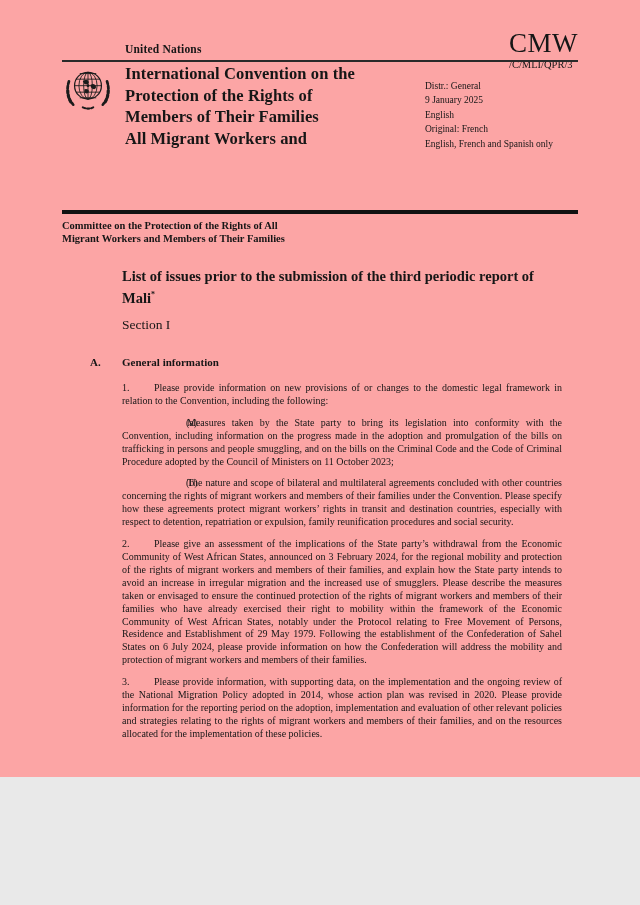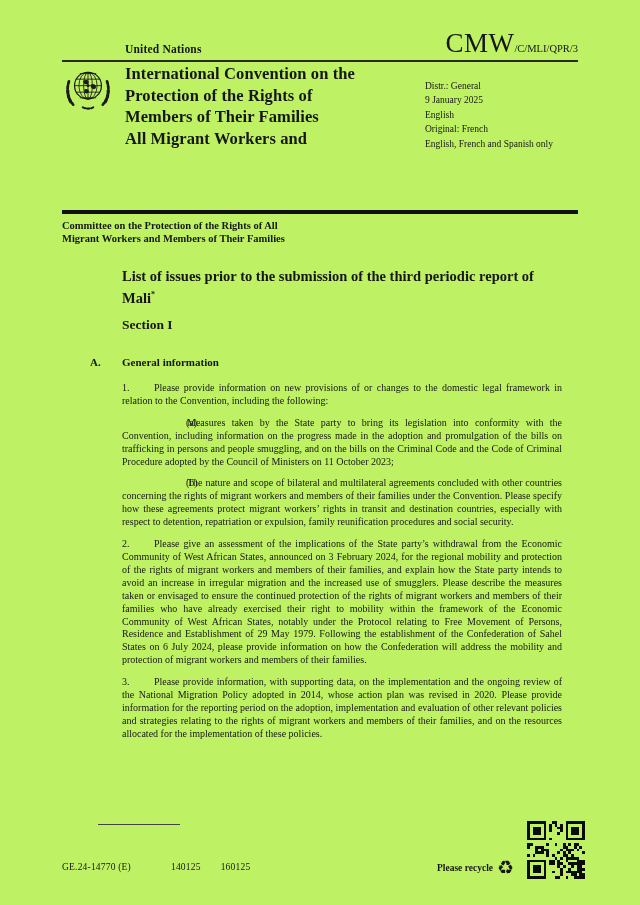--- a/index.html
+++ b/index.html
@@ -1,37 +1,37 @@
 <!DOCTYPE html>
 <html><head>
 <meta charset="utf-8">
 <style>
   * { margin:0; padding:0; box-sizing:border-box; }
   html,body { background:#e9e9e9; }
   .page {
-    position:relative; width:640px; height:905px; background:#bef264;
+    position:relative; width:640px; height:777px; background:#fca5a5;
     font-family:"Liberation Serif","DejaVu Serif",serif; color:#161616;
     margin:0 auto; overflow:hidden;
   }
   
   .org-name { position:absolute; left:125px; top:43px; font-size:11.5px; font-weight:bold; letter-spacing:.2px; }
-  .doc-symbol { position:absolute; right:62px; top:28px; display:flex; align-items:baseline; }
+  .doc-symbol { position:absolute; right:62px; top:28px; display:flex; align-items:baseline;flex-direction:column; }
   .doc-symbol .big { font-size:27px; font-weight:normal; letter-spacing:.5px; }
   .doc-symbol .small { font-size:10.5px; }
   .rule-thin { position:absolute; left:62px; top:60px; width:516px; height:2px; background:#2a2a2a; }
   .emblem { position:absolute; left:62px; top:64px; width:52px; height:56px; }
   .conv-title { position:absolute; left:125px; top:63px; font-size:16.5px; font-weight:bold; line-height:21.5px; letter-spacing:.1px; }
   .distr { position:absolute; left:425px; top:79px; font-size:9.5px; line-height:14.4px; }
   .distr div { white-space:nowrap; }
   .rule-thick { position:absolute; left:62px; top:210px; width:516px; height:4px; background:#111; }
   
   .committee { position:absolute; left:62px; top:220px; font-size:10.5px; font-weight:bold; line-height:12.8px; }
   .doc-title { position:absolute; left:122px; top:268px; width:430px; font-size:14.5px; font-weight:bold; line-height:17.5px; }
   .doc-title sup { font-size:8px; vertical-align:6px; }
-  .section-h { position:absolute; left:122px; top:317px; font-size:13.5px; font-weight:bold; }
+  .section-h { position:absolute; left:122px; top:317px; font-size:13.5px; font-weight:normal; }
   .subsection { position:absolute; left:90px; top:356px; font-size:11px; font-weight:bold; }
   .subsection .slabel { display:inline-block; width:32px; }
   
   .bodycol { position:absolute; left:122px; top:382px; width:440px; }
   .para { text-align:justify; font-size:10px; line-height:12.9px; margin-bottom:9px; }
   .pnum { display:inline-block; width:32px; }
   .sub { text-indent:32px; }
   .sub .pnum { width:33px; }
   
   .fn-rule { position:absolute; left:98px; top:824px; width:82px; height:1px; background:#444; }

